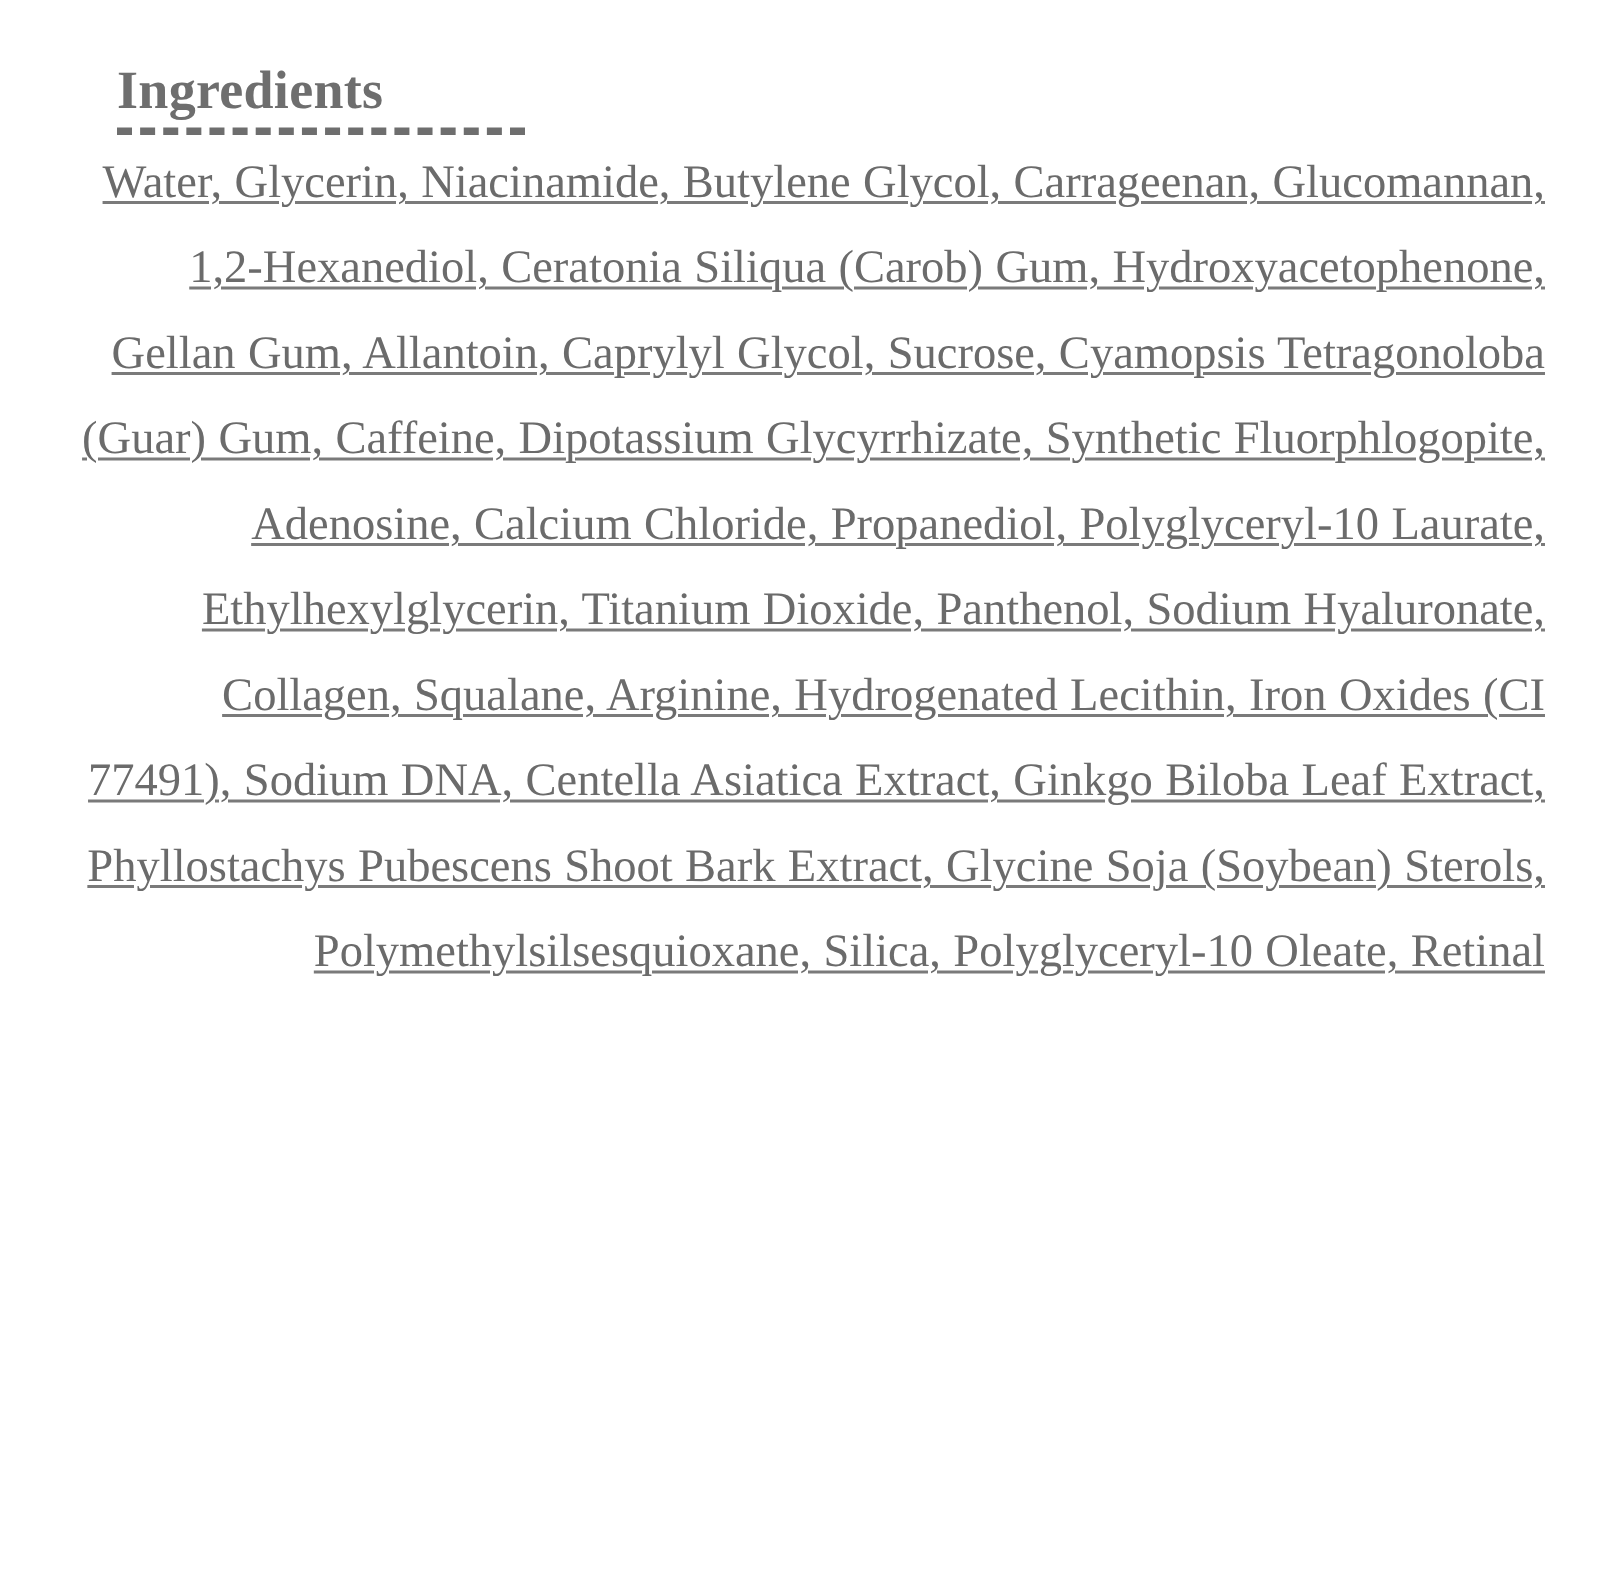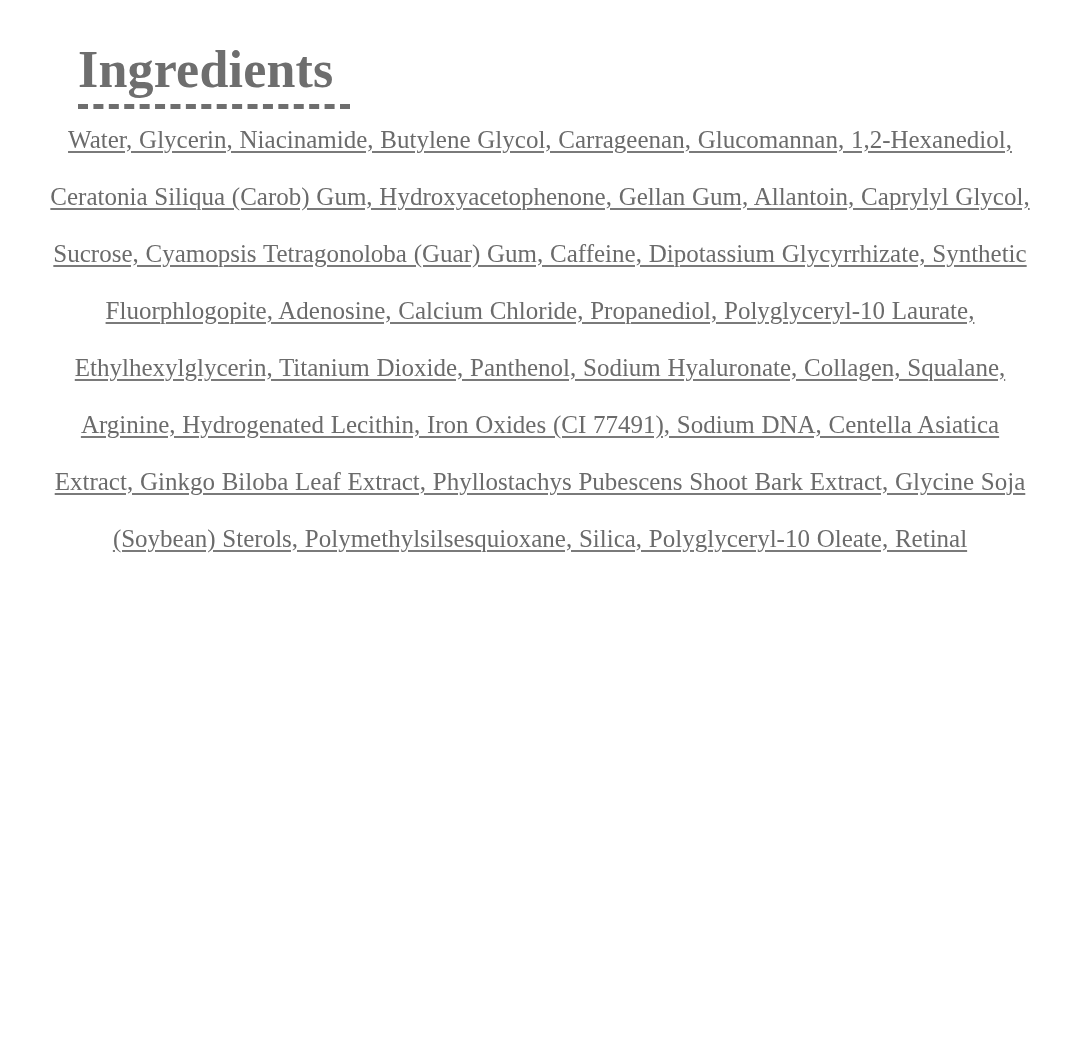--- a/index.html
+++ b/index.html
@@ -20,40 +20,40 @@
     height: 1056px;
     box-sizing: border-box;
     padding: 40px 50px 0 50px;
   }
   .heading-block {
     margin-left: 28px;
     margin-bottom: 2px;
   }
   .heading {
     font-family: "Liberation Serif", serif;
-    font-size: 52px;
+    font-size: 36px;
     font-weight: bold;
     color: #6e6e6e;
     line-height: 1.15;
     letter-spacing: 0.2px;
     margin: 0;
     padding: 0;
   }
   .heading-rule {
     width: 272px;
     height: 0;
     margin-top: 4px;
     border-top: 5px dashed #6e6e6e;
   }
   .ingredients {
     font-family: "Liberation Serif", serif;
-    font-size: 25px;
+    font-size: 31px;
     line-height: 57px;
     color: #6b6b6b;
-    text-align: center;
+    text-align: right;
     text-decoration: underline;
     text-decoration-color: #7a7a7a;
     text-decoration-thickness: 2px;
     text-underline-offset: 3px;
     word-spacing: 0.5px;
     margin: 0;
     padding: 0;
     max-width: 985px;
   }
 </style>

